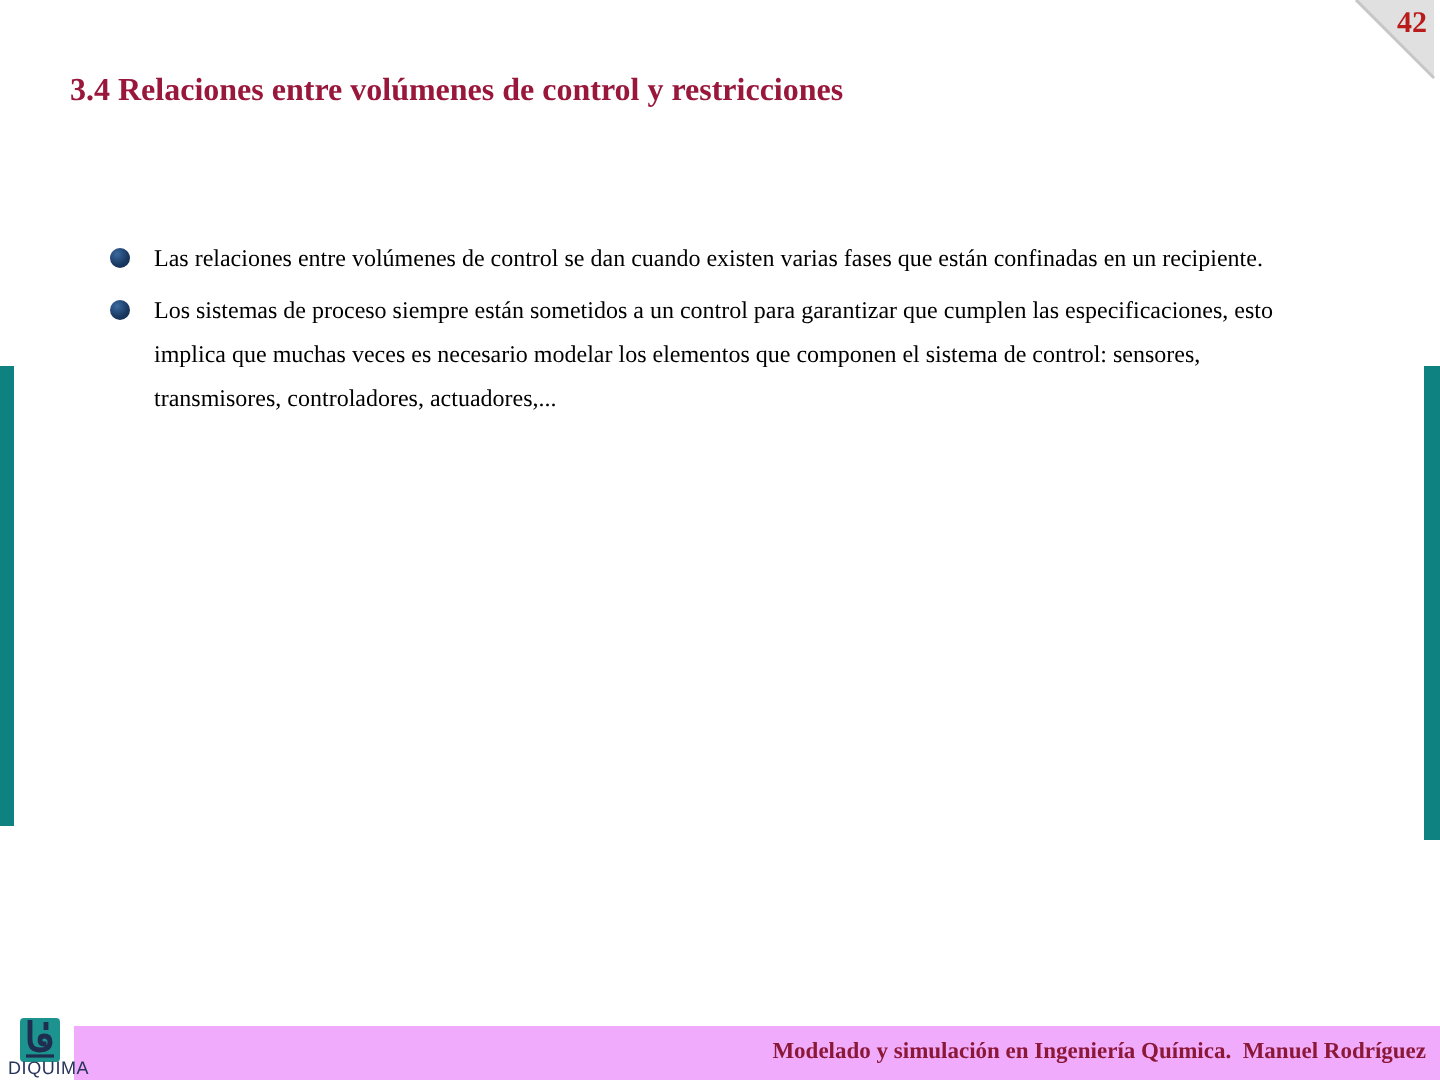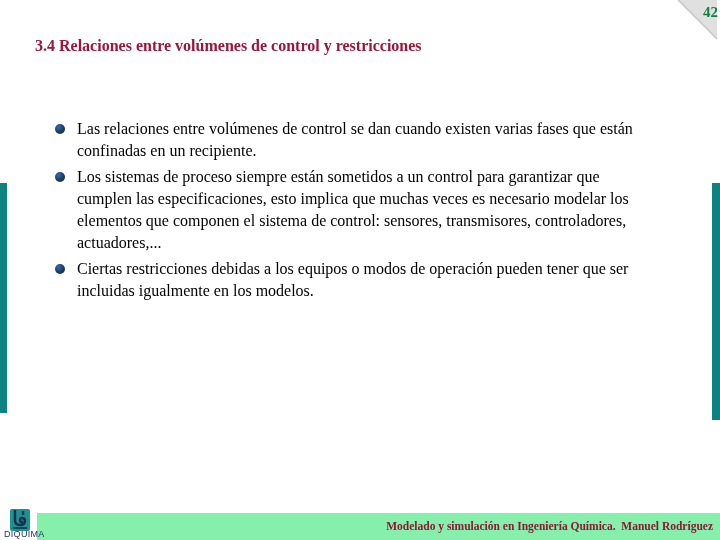--- a/index.html
+++ b/index.html
@@ -8,59 +8,59 @@
     width:720px;height:540px;
     background:#ffffff;
     overflow:hidden;
     font-family:"Liberation Serif","DejaVu Serif",serif;
   }
 
   
   .fold-svg{position:absolute;top:0;left:668px;width:52px;height:45px;}
   .slide-number{
     position:absolute;top:4px;left:694px;width:24px;
-    color:#15803d;font-weight:bold;font-size:15px;text-align:right;
+    color:#b91c1c;font-weight:bold;font-size:15px;text-align:center;
   }
 
   
   .title{
     position:absolute;left:35px;top:33px;width:640px;
     color:#98173B;font-weight:bold;font-size:16px;line-height:25px;
   }
 
   
   .content{
     position:absolute;left:55px;top:118px;width:594px;
     list-style:none;margin:0;padding:0;
   }
   .content li{
     position:relative;
     padding-left:22px;
     width:572px;
-    font-size:16px;line-height:22px;color:#000000;
+    font-size:12px;line-height:22px;color:#000000;
     margin-bottom:4px;
   }
   .bullet-dot{
     position:absolute;left:0;top:6px;
     width:10px;height:10px;border-radius:50%;
     background:radial-gradient(circle at 35% 30%, #3A6AA0 0%, #1B3A63 55%, #0E2646 100%);
   }
 
   
   .bar-left{
     position:absolute;left:0;top:183px;width:7px;height:230px;background:#0E8181;
   }
   .bar-right{
     position:absolute;left:712px;top:183px;width:8px;height:237px;background:#0E8181;
   }
 
   
   .footer-bar{
     position:absolute;left:37px;top:513px;width:683px;height:27px;
-    background:#86efac;
+    background:#f0abfc;
   }
   .footer-text{
     position:absolute;right:7px;top:0;height:27px;line-height:27px;
     color:#8C1838;font-weight:bold;font-size:11.5px;
     white-space:pre;
   }
 
   
   .logo-box{
     position:absolute;left:10px;top:509px;width:20px;height:22px;
@@ -88,24 +88,20 @@
 
   <ul class="content">
     <li>
       <span class="bullet-dot"></span>
       <span>Las  relaciones entre volúmenes de control se dan cuando existen varias fases que están confinadas en un recipiente.</span>
     </li>
     <li>
       <span class="bullet-dot"></span>
       <span>Los sistemas de proceso siempre están sometidos a un control para garantizar que cumplen las especificaciones, esto implica que muchas veces es necesario modelar los elementos que componen el sistema de control: sensores, transmisores, controladores, actuadores,...</span>
     </li>
-    <li>
-      <span class="bullet-dot"></span>
-      <span>Ciertas restricciones debidas a los equipos o modos de operación pueden tener que ser incluidas igualmente en los modelos.</span>
-    </li>
   </ul>
 
   <div class="bar-left"></div>
   <div class="bar-right"></div>
 
   <div class="footer-bar">
     <div class="footer-text">Modelado y simulación en Ingeniería Química.  Manuel Rodríguez</div>
   </div>
 
   <div class="logo-box">

